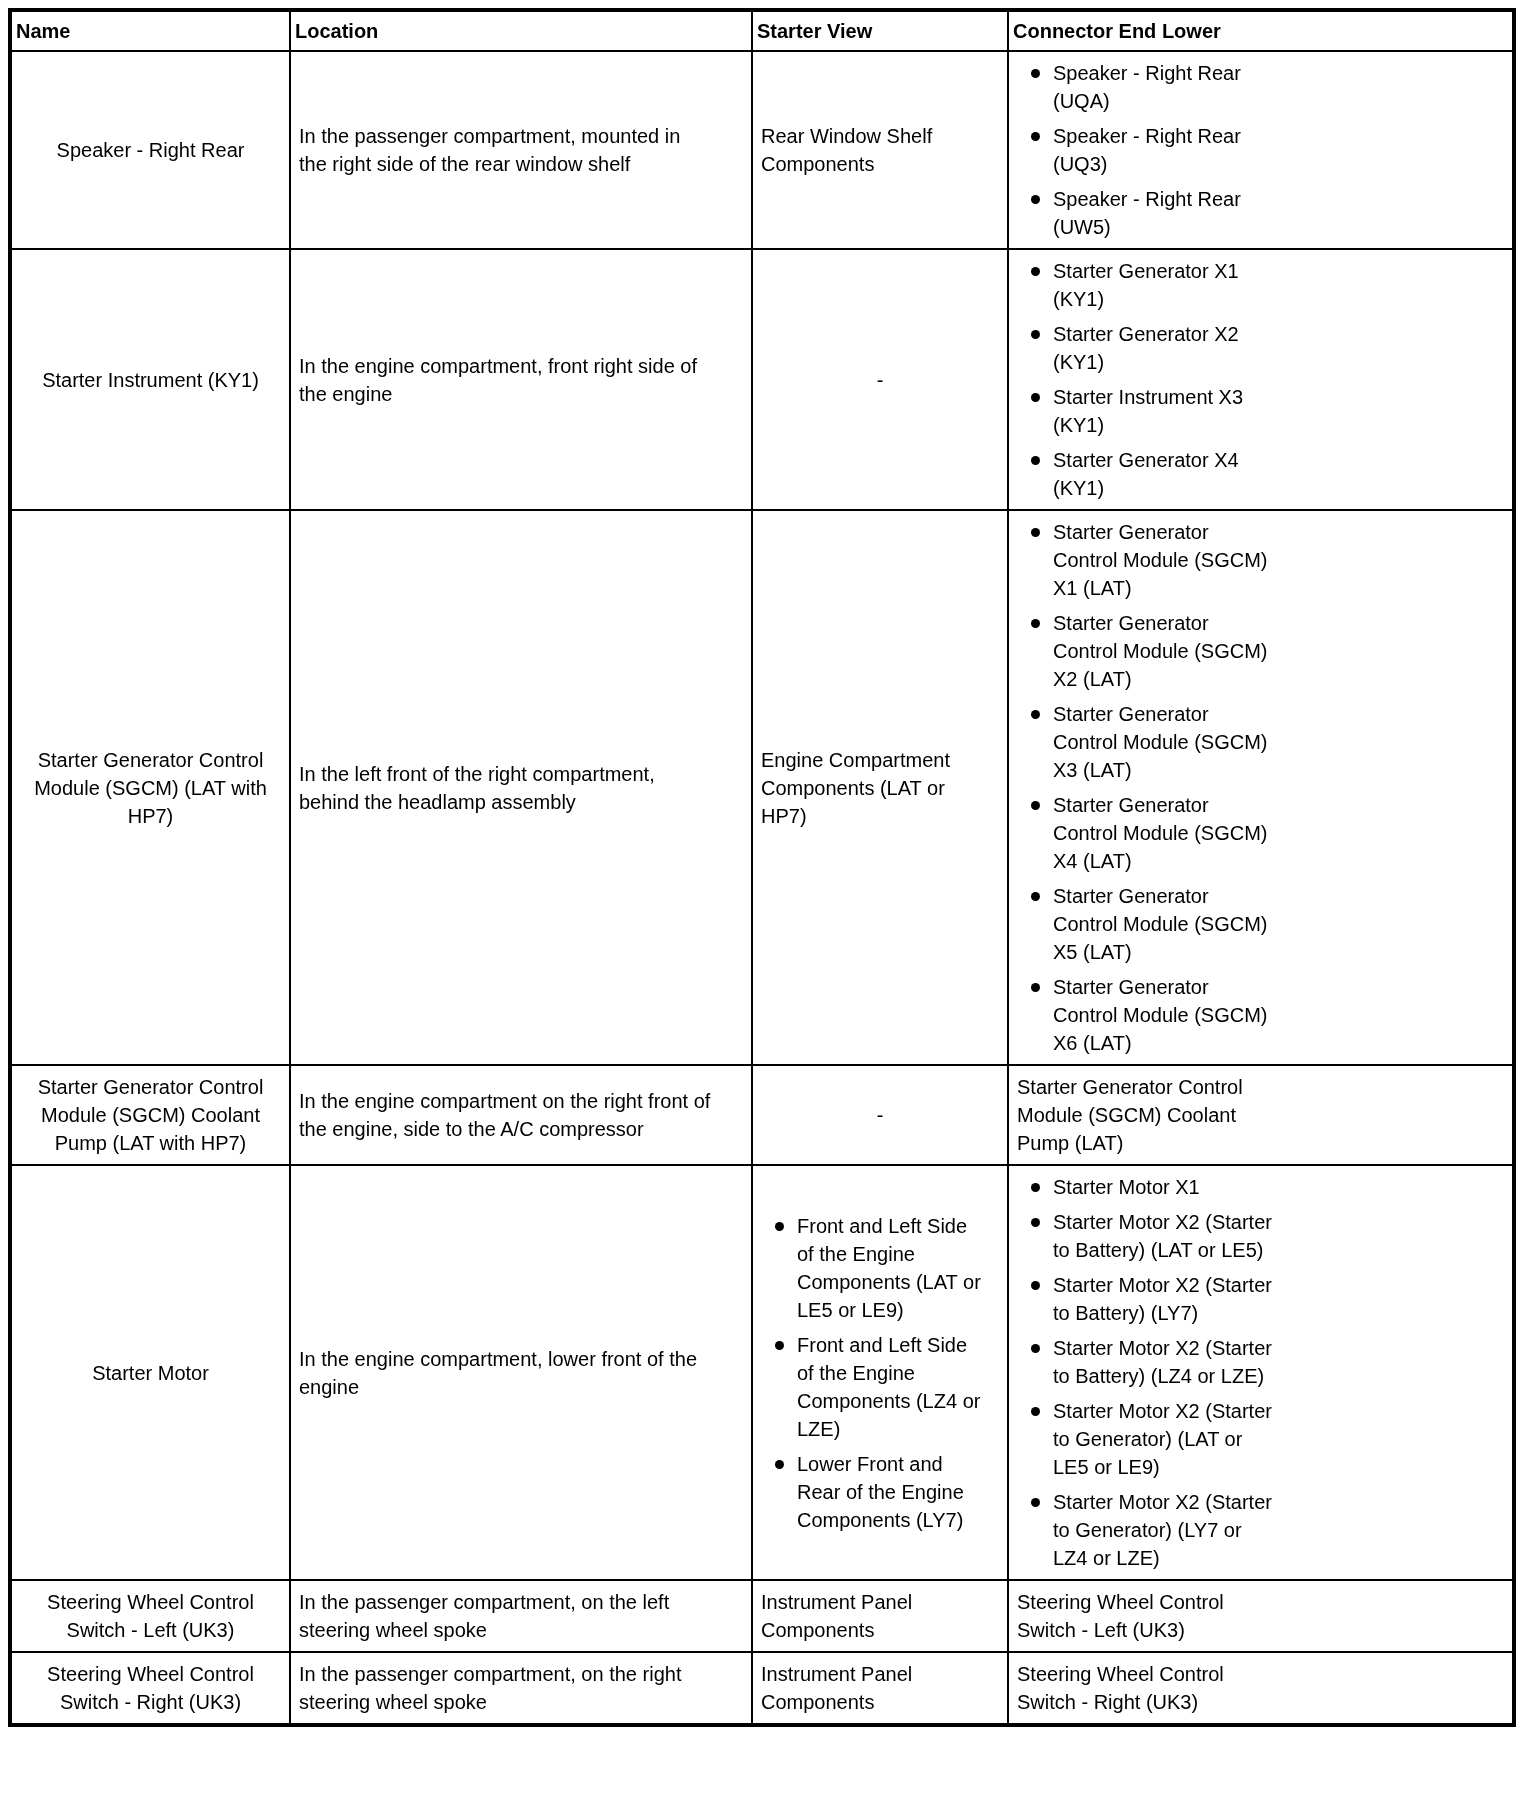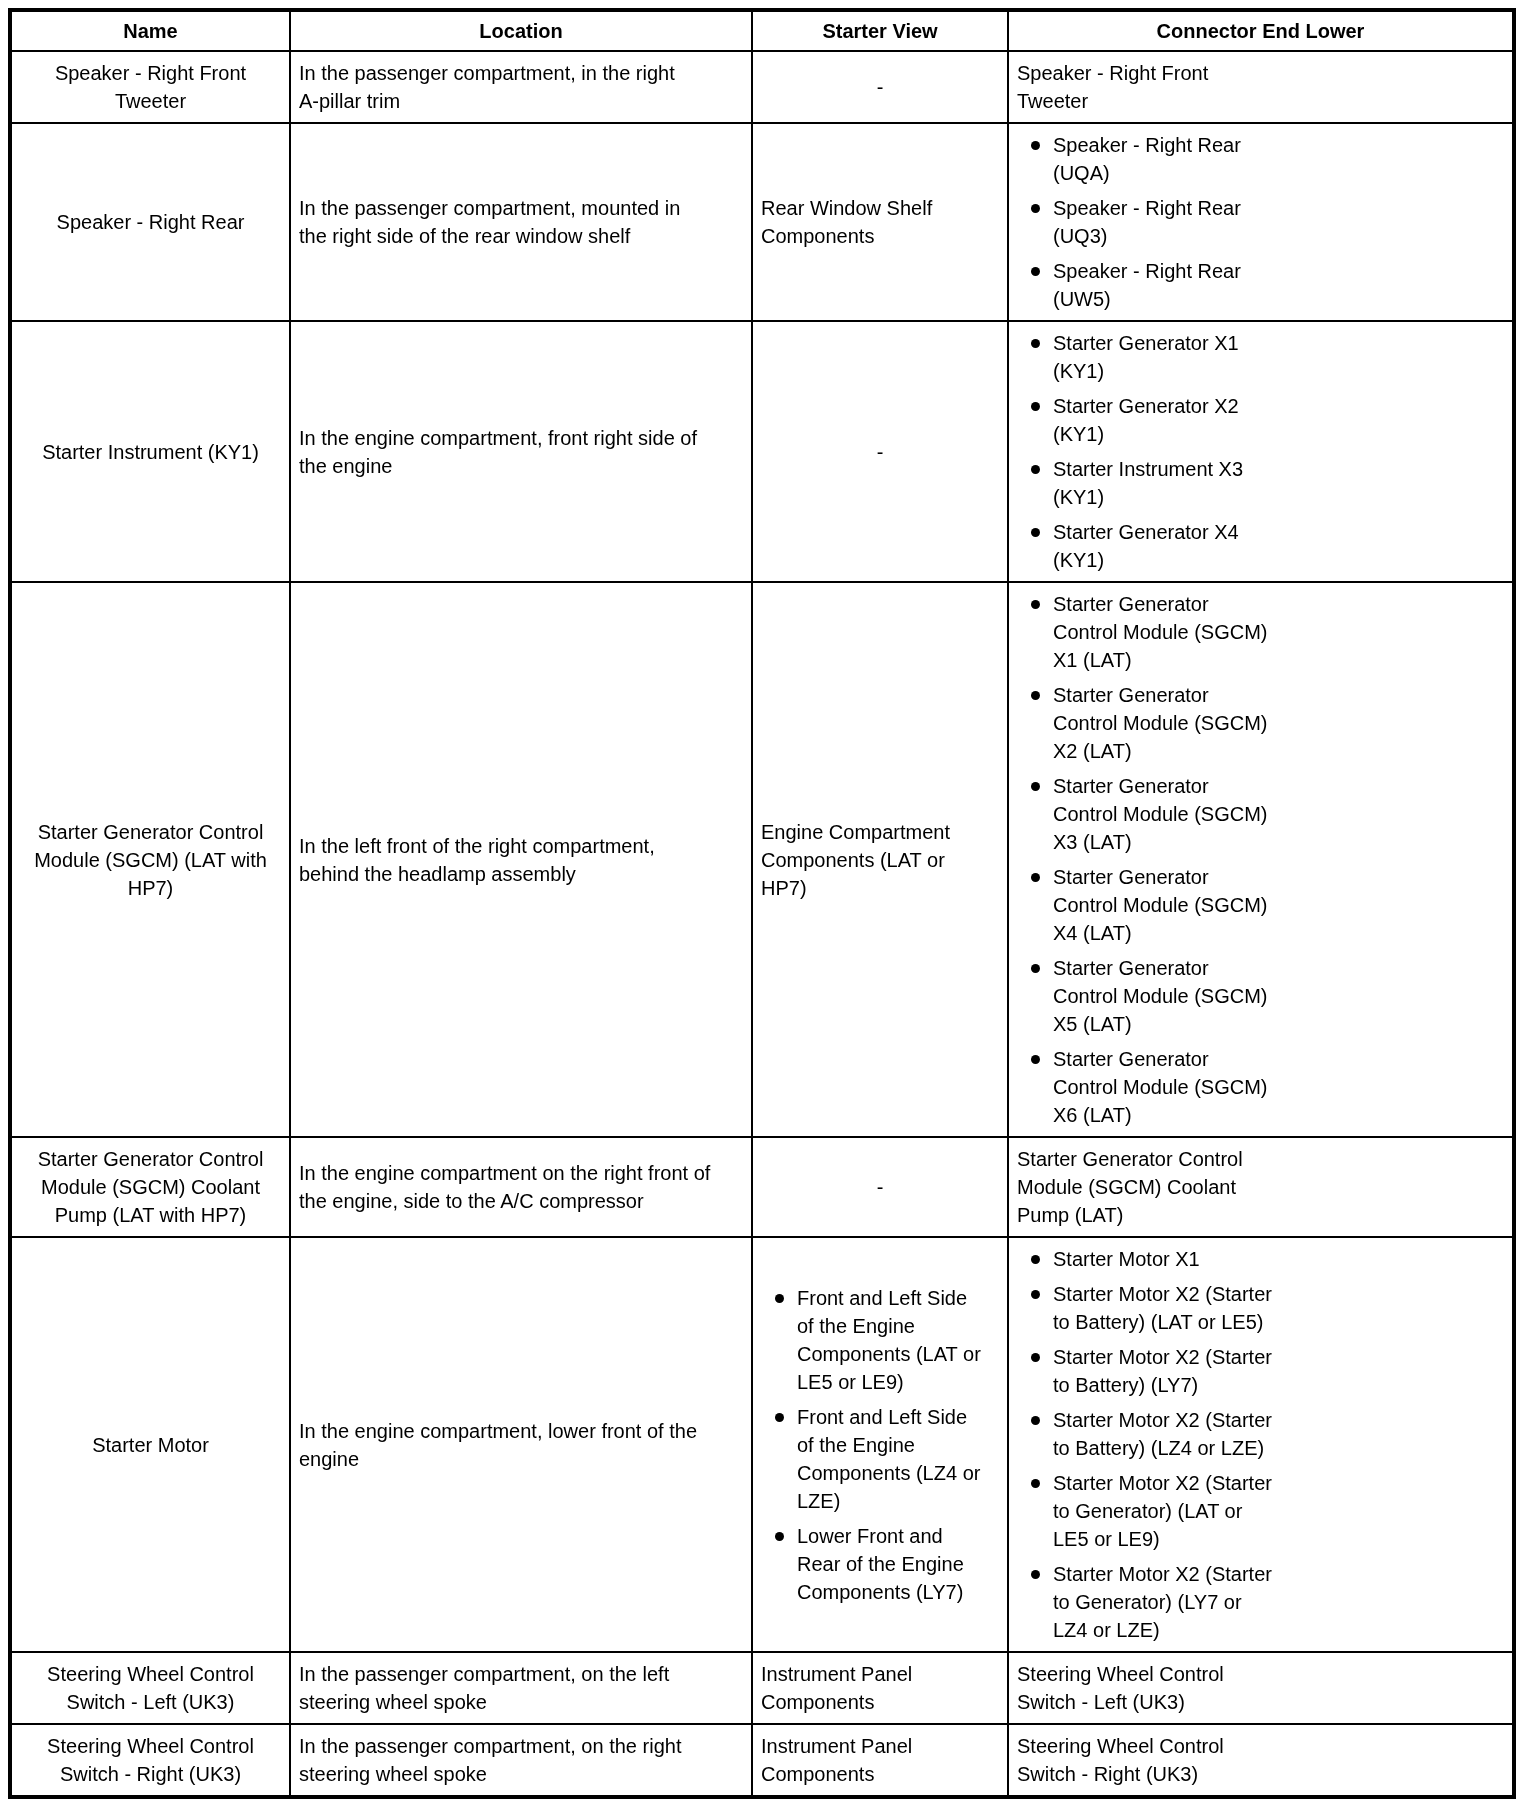--- a/index.html
+++ b/index.html
@@ -26,21 +26,21 @@
 
   th, td {
     border: 2px solid #000;
     font-size: 20px;
     line-height: 28px;
     vertical-align: middle;
     overflow: hidden;
   }
   th {
     font-weight: bold;
-    text-align: center;
+    text-align: left;
     padding: 5px 4px;
   }
   td { padding: 7px 8px; }
   td.c-name { text-align: center; padding: 7px 6px; }
   td.c-locator.dash { text-align: center; }
 
   .pre { white-space: pre-line; }
 
   ul.blist {
     list-style: none;
@@ -77,37 +77,20 @@
     <thead>
       <tr>
         <th>Name</th>
         <th>Location</th>
         <th>Starter View</th>
         <th>Connector End Lower</th>
       </tr>
     </thead>
     <tbody>
 
-      <tr>
-        <td class="c-name">
-          <div class="pre">Speaker - Right Front
-Tweeter</div>
-        </td>
-        <td class="c-loc">
-          <div class="pre">In the passenger compartment, in the right
-A-pillar trim</div>
-        </td>
-        <td class="c-locator dash">
-          <div class="pre">-</div>
-        </td>
-        <td class="c-conn">
-          <div class="pre">Speaker - Right Front
-Tweeter</div>
-        </td>
-      </tr>
 
       <tr>
         <td class="c-name">
           <div class="pre">Speaker - Right Rear</div>
         </td>
         <td class="c-loc">
           <div class="pre">In the passenger compartment, mounted in
 the right side of the rear window shelf</div>
         </td>
         <td class="c-locator">

